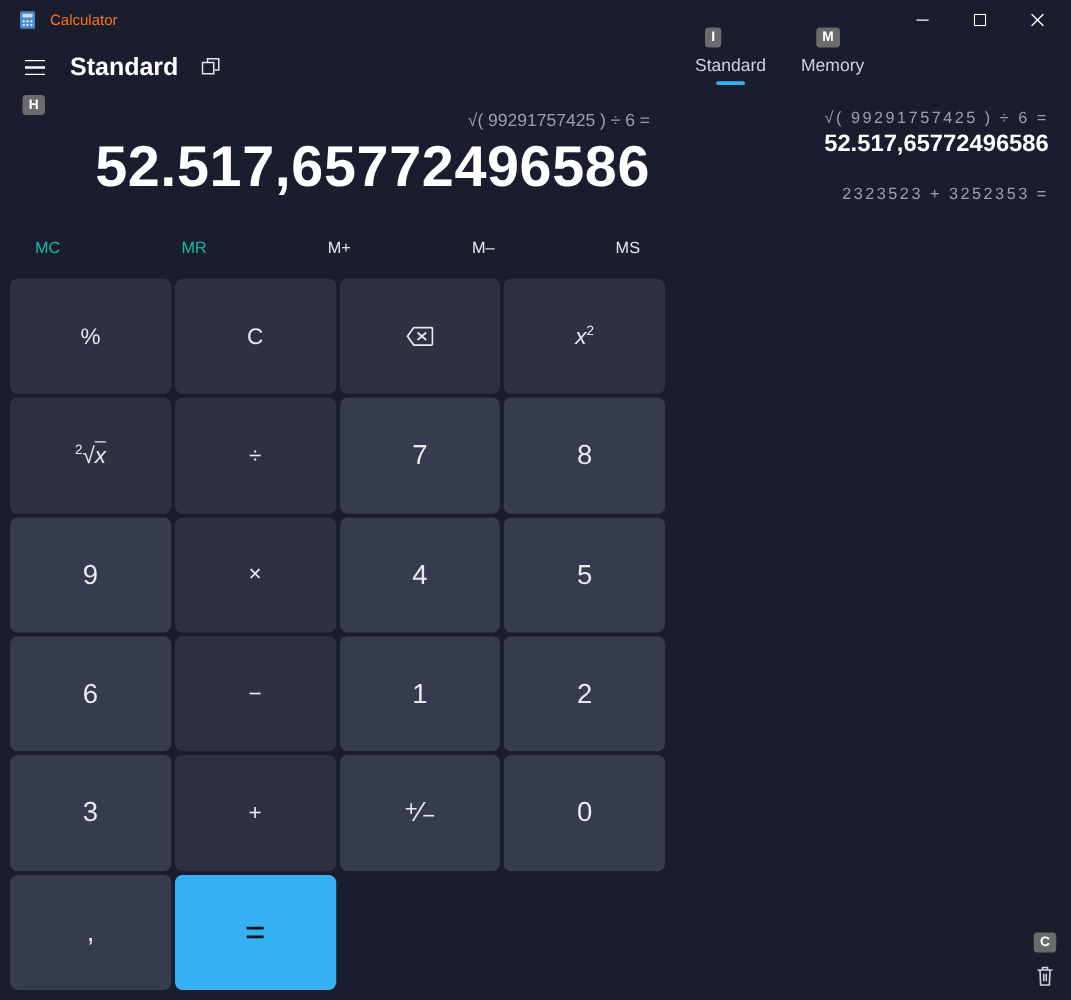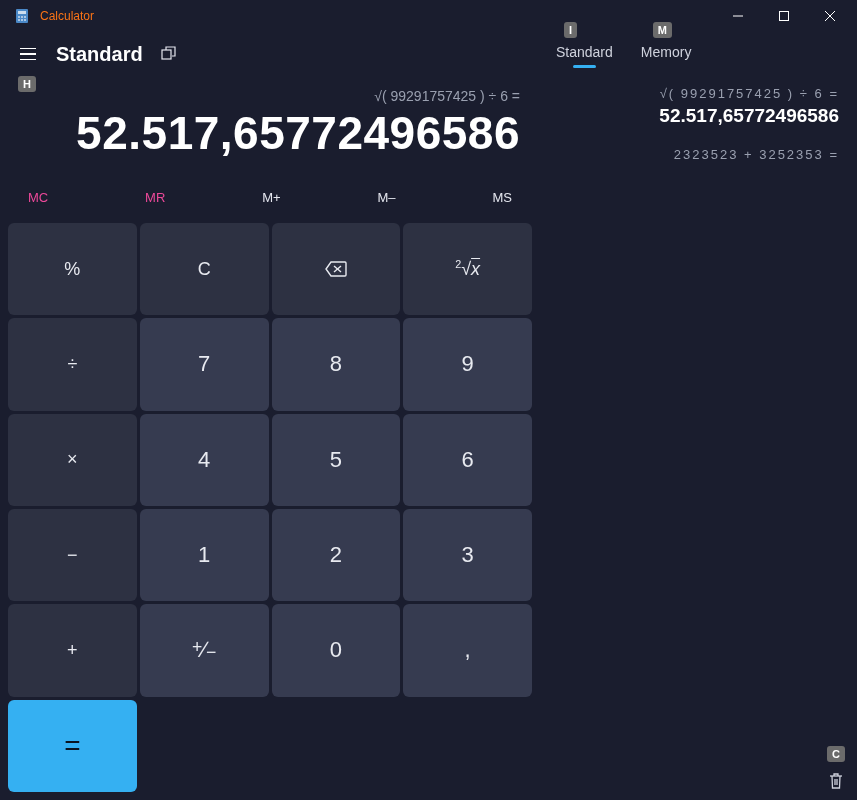--- a/index.html
+++ b/index.html
@@ -20,21 +20,21 @@
   .hamburger span { width: 16px; height: 1.5px; background: #fff; }
   .mode-title { font-size: 20px; font-weight: 600; }
   .ontop-icon { width: 20px; height: 20px; display: flex; align-items: center; justify-content: center; }
   
   .hint { position: absolute; background: #6b6b6b; color: #fff; font-size: 11px; font-weight: 600; padding: 2px 5px; border-radius: 3px; }
   
   .expr { text-align: right; color: #9aa0b0; font-size: 14px; padding: 14px 12px 2px 0; }
   .result { text-align: right; font-size: 46px; font-weight: 600; padding: 0 12px 20px 0; letter-spacing: 0.5px; }
   
   .mem-row { display: flex; justify-content: space-between; padding: 6px 10px 14px 10px; }
-  .mem-btn { font-size: 13px; color: #ec4899; padding: 4px 10px; }
+  .mem-btn { font-size: 13px; color: #14b8a6; padding: 4px 10px; }
   .mem-btn.enabled { color: #e5e7ef; }
   
   .keypad { display: grid; grid-template-columns: repeat(4, 1fr); grid-auto-rows: 1fr; gap: 3px; flex: 1; }
   .key { background: #2d3142; border-radius: 6px; display: flex; align-items: center; justify-content: center; font-size: 18px; color: #e8eaf0; cursor: default; }
   .key.num { background: #363b50; font-size: 22px; }
   .key.eq { background: #35b0f2; color: #0a1520; font-size: 28px; }
   .key .sup { font-size: 0.6em; vertical-align: super; }
   .key .frac { font-style: italic; }
   
   .tabs { display: flex; gap: 28px; padding: 4px 0 10px 4px; position: relative; }
@@ -121,20 +121,23 @@
       <div class="key">C</div>
       <div class="key">
         <svg width="22" height="16" viewBox="0 0 22 16" fill="none" stroke="#e8eaf0" stroke-width="1.4">
             <path d="M6 1 H20 A1 1 0 0 1 21 2 V14 A1 1 0 0 1 20 15 H6 L1 8 Z"></path>
             <line x1="9" y1="5" x2="16" y2="11"></line>
             <line x1="16" y1="5" x2="9" y2="11"></line>
           </svg>
       </div>
 
       <div class="key">
+          <span><i>x</i><span class="sup">2</span></span>
+        </div>
+      <div class="key">
           <span><span class="sup">2</span>√<i style="text-decoration:overline">x</i></span>
         </div>
       <div class="key">÷</div>
 
       <div class="key num">7</div>
       <div class="key num">8</div>
       <div class="key num">9</div>
       <div class="key">×</div>
 
       <div class="key num">4</div>

